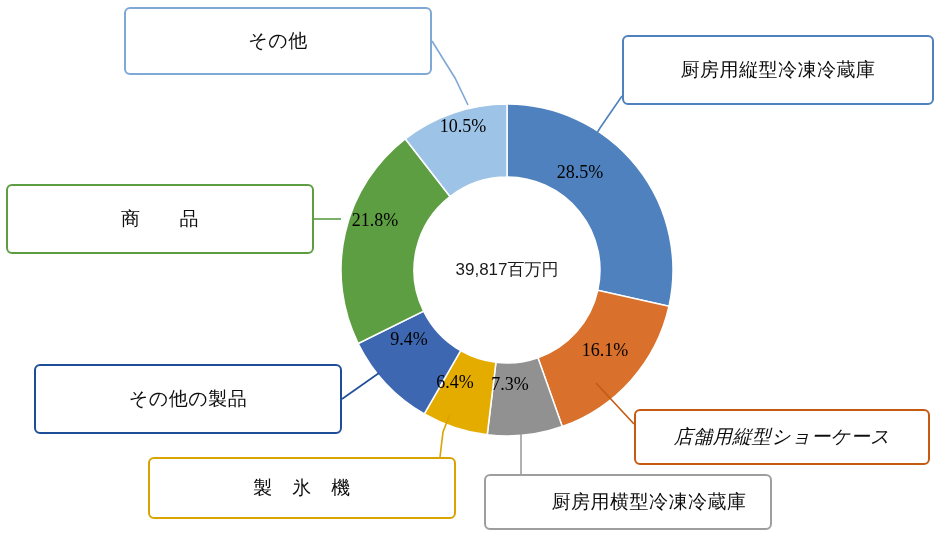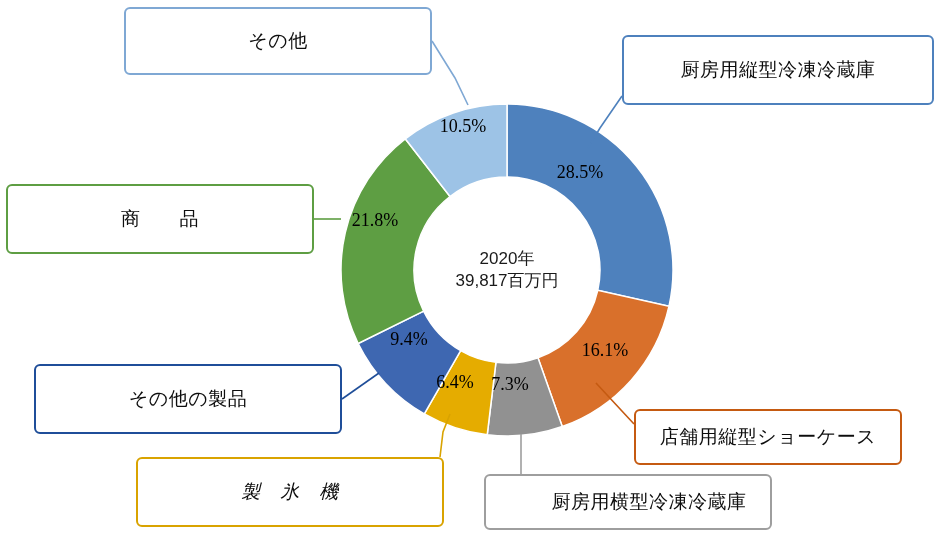--- a/index.html
+++ b/index.html
@@ -107,41 +107,40 @@
       <div class="slice-pct" style="left: 580px; top: 172px;">28.5%</div>
       <div class="slice-pct" style="left: 605px; top: 350px;">16.1%</div>
       <div class="slice-pct" style="left: 510px; top: 384px;">7.3%</div>
       <div class="slice-pct" style="left: 455px; top: 382px;">6.4%</div>
       <div class="slice-pct" style="left: 409px; top: 339px;">9.4%</div>
       <div class="slice-pct" style="left: 375px; top: 220px;">21.8%</div>
       <div class="slice-pct" style="left: 463px; top: 126px;">10.5%</div>
     </div>
 
   <div class="center-block">
-    <div class="center-sub">2020年</div>
     <div class="center-sub">39,817百万円</div>
   </div>
 
   <div id="callout-layer">
       <div class="callout" style="left: 124px; top: 7px; width: 308px; height: 68px; border-color: rgb(127, 168, 212);">
         <span>その他</span>
       </div>
       <div class="callout" style="left: 6px; top: 184px; width: 308px; height: 70px; border-color: rgb(94, 158, 67);">
         <span>商　　品</span>
       </div>
       <div class="callout" style="left: 34px; top: 364px; width: 308px; height: 70px; border-color: rgb(31, 78, 153);">
         <span>その他の製品</span>
       </div>
-      <div class="callout" style="left: 136px; top: 457px; width: 308px; height: 70px; border-color: rgb(217, 163, 0); font-style: italic;">
+      <div class="callout" style="left: 148px; top: 457px; width: 308px; height: 62px; border-color: rgb(217, 163, 0);">
         <span>製　氷　機</span>
       </div>
       <div class="callout" style="left: 484px; top: 474px; width: 288px; height: 56px; border-color: rgb(158, 158, 158); padding-left: 42px;">
         <span>厨房用横型冷凍冷蔵庫</span>
       </div>
-      <div class="callout" style="left: 634px; top: 409px; width: 268px; height: 56px; border-color: rgb(197, 90, 17);">
+      <div class="callout" style="left: 634px; top: 409px; width: 296px; height: 56px; border-color: rgb(197, 90, 17); font-style: italic;">
         <span>店舗用縦型ショーケース</span>
       </div>
       <div class="callout" style="left: 622px; top: 35px; width: 312px; height: 70px; border-color: rgb(78, 129, 189);">
         <span>厨房用縦型冷凍冷蔵庫</span>
       </div>
     </div>
 
 </div>
 
 </body></html>

